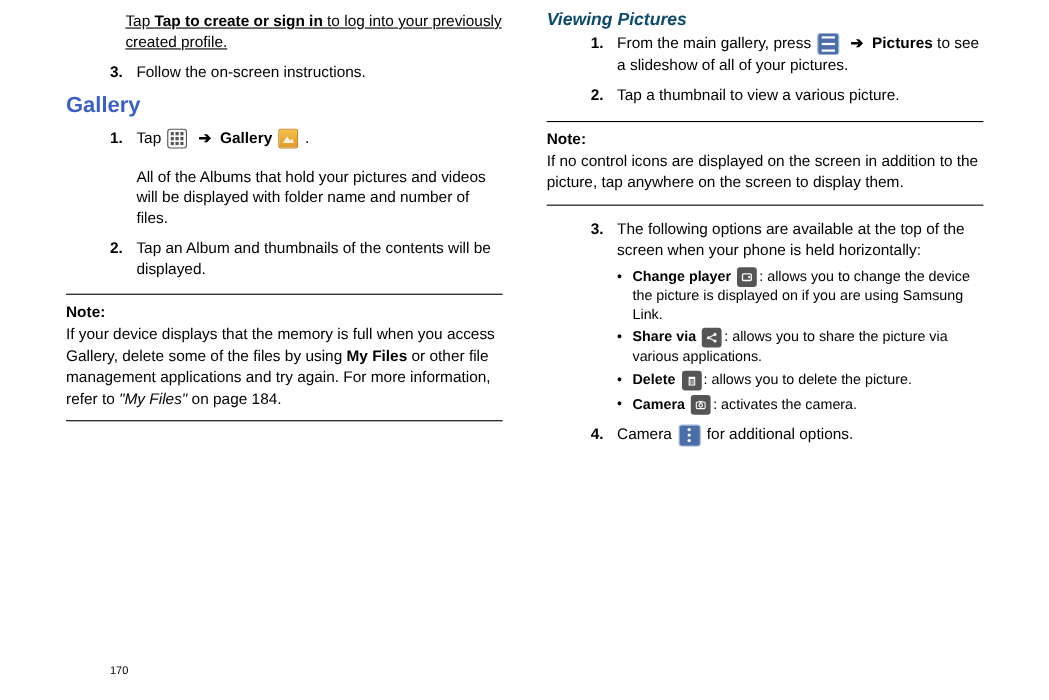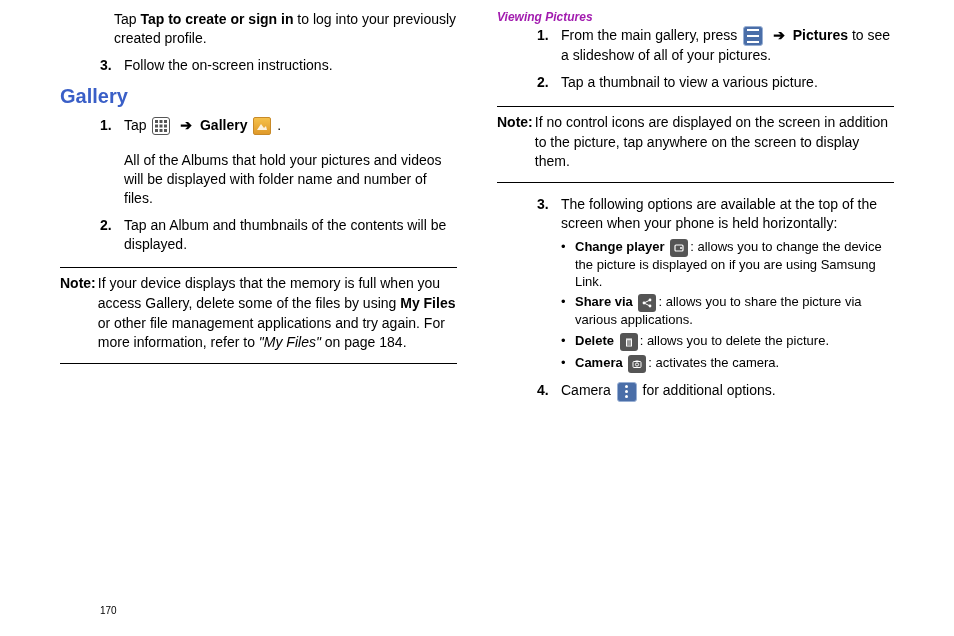--- a/index.html
+++ b/index.html
@@ -37,44 +37,45 @@
     flex: 1;
   }
   .section-head {
     color: #3a5fc7;
     font-weight: bold;
     font-size: 20px;
     margin-top: 10px;
     margin-left: 0;
   }
   .sub-head {
-    color: #a21caf;
+    color: #0c4a6e;
     font-weight: bold;
     font-style: italic;
-    font-size: 12px;
+    font-size: 16px;
     margin-left: 0;
     margin-bottom: 2px;
   }
   .body-text {
     margin-top: 6px;
     line-height: 1.35;
     padding-left: 8px;
   }
   .note-block {
     border-top: 1.5px solid #000;
     border-bottom: 1.5px solid #000;
     margin-top: 14px;
     padding: 6px 0 10px 0;
     line-height: 1.4;
   }
   .note-label {
     font-weight: bold;
   }
   .note-flex {
     display: flex;
+    flex-direction: column;
   }
   .note-left { flex-shrink: 0; padding-right: 2px; }
   .note-right { flex: 1; }
   .icon {
     display: inline-block;
     vertical-align: middle;
     margin: 0 2px;
   }
   .icon-box {
     width: 18px;
@@ -186,21 +187,21 @@
   }
   .condensed { font-size: 13px; }
 </style>
 </head>
 <body>
 
 <div class="columns">
 
   <div class="col">
     <div class="indent-step" style="margin-left:14px;">
-      <div class="step-line" style="margin-top:0;">
+      <div class="step-line" style="margin-top:0;text-decoration:underline;">
         <div class="step-body">
           <span>Tap </span><span class="bold">Tap to create or sign in</span><span> to log into your previously created profile.</span>
         </div>
       </div>
     </div>
 
     <div class="indent-step">
       <div class="step-line">
         <div class="step-num">3.</div>
         <div class="step-body">Follow the on-screen instructions.</div>

